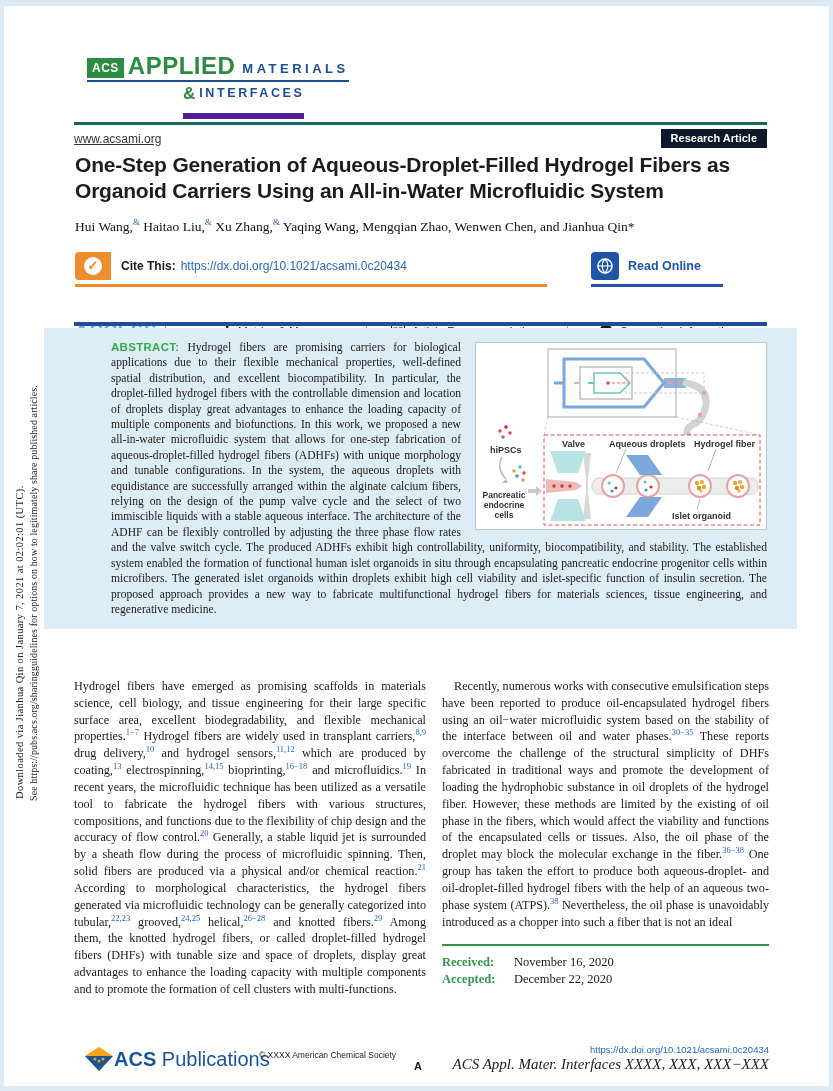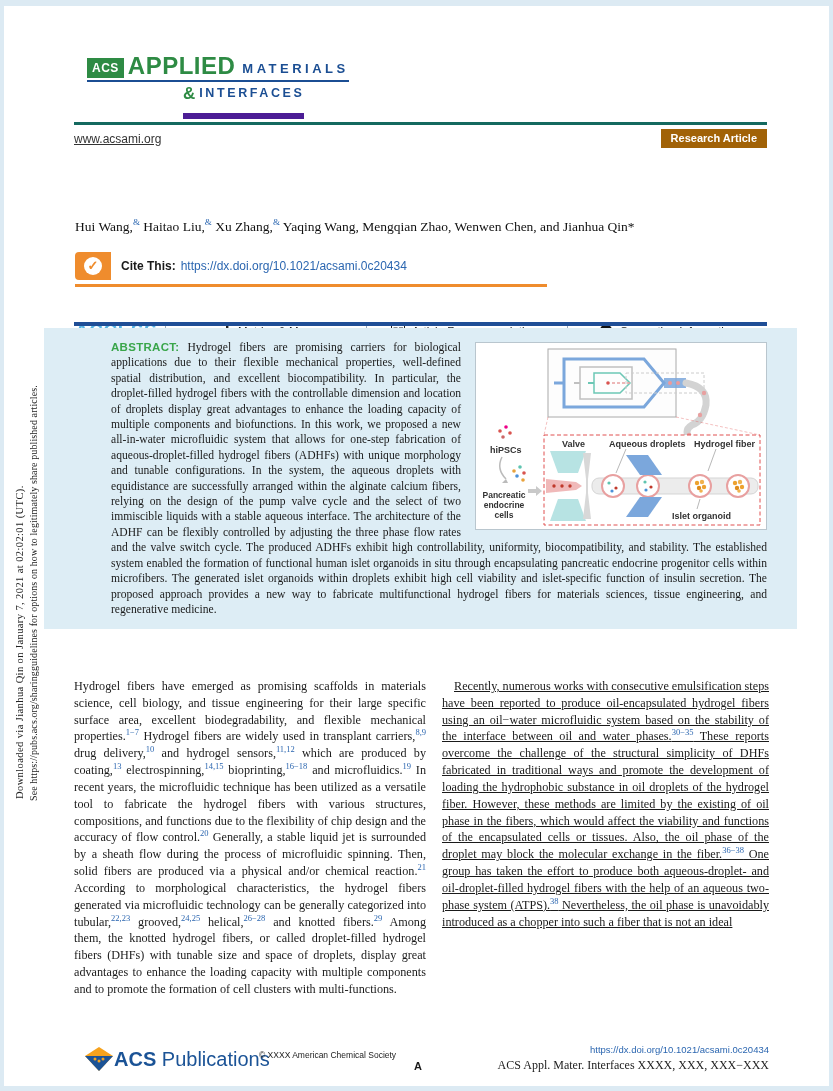--- a/index.html
+++ b/index.html
@@ -19,21 +19,21 @@
   .mast-applied { color:#2e8b44; font:bold 24px "Liberation Sans", sans-serif; letter-spacing:0.5px; line-height:1; }
   .mast-materials { color:#1b4e93; font:bold 13px "Liberation Sans", sans-serif; letter-spacing:3.5px; margin-left:7px; padding-bottom:2px; }
   .mast-row2 { margin-left:96px; margin-top:1px; display:inline-block; border-bottom:6px solid #4c1d95; padding-bottom:9px; }
   .mast-amp { color:#2e8b44; font:bold 17px "Liberation Sans", sans-serif; vertical-align:-2px; }
   .mast-interfaces { color:#1b4e93; font:bold 12.5px "Liberation Sans", sans-serif; letter-spacing:2.6px; }
 
   .rule-teal { position:absolute; left:70px; top:116px; width:693px; height:3px; background:#14695f; }
 
   .topbar { position:absolute; left:70px; top:123px; width:693px; display:flex; justify-content:space-between; align-items:center; }
   .site-link { font-family:"Liberation Sans", sans-serif; font-size:12px; color:#333; }
-  .ra-badge { background:#a16207; color:#fff; font:bold 11px "Liberation Sans", sans-serif; padding:3px 10px 4px; }
+  .ra-badge { background:#0f172a; color:#fff; font:bold 11px "Liberation Sans", sans-serif; padding:3px 10px 4px; }
 
   .title { position:absolute; left:71px; top:146px; width:694px; font:bold 21px/1.23 "Liberation Sans", sans-serif; color:#1c1c1c; letter-spacing:-0.2px; }
   .authors { position:absolute; left:71px; top:211px; width:694px; font-size:13.5px; color:#111; }
   .authors sup { color:#2b66b0; font-size:9px; }
 
   
   .citebar { position:absolute; left:71px; top:246px; width:694px; display:flex; align-items:stretch; }
   .cite-left { display:flex; align-items:center; border-bottom:3px solid #ef8c2d; width:472px; padding-bottom:4px; }
   .cite-ribbon { width:36px; height:28px; background:#ef8c2d; border-radius:4px 0 0 4px; display:flex; align-items:center; justify-content:center; }
   .cite-ribbon .circ { width:18px; height:18px; border-radius:50%; background:#fff; color:#ef8c2d; font:bold 13px "Liberation Sans", sans-serif; text-align:center; line-height:17px; }
@@ -56,41 +56,41 @@
   .abstract-band { position:absolute; left:40px; top:322px; width:753px; background:#ddedf5; padding:12px 30px 12px 43px; }
   .abs-figure { float:right; width:292px; height:188px; background:#fff; border:1px solid #b9c6ce; margin:2px 0 8px 14px; }
   .abs-p { font-size:11.6px; line-height:1.33; text-align:justify;margin-left:24px; }
   .abs-label { font:bold 11.5px "Liberation Sans", sans-serif; color:#3aa64b; letter-spacing:0.3px; }
   .kw-p { clear:left; font-size:11.8px; line-height:1.35; margin-top:9px; text-align:justify; }
   .kw-text { font-style:italic; }
 
   
   .cols { position:absolute; left:70px; top:672px; width:695px; display:flex; gap:16px; }
   .col-l { width:352px; }
-  .col-r { width:327px;text-decoration:underline; }
+  .col-r { width:327px; }
   .sec-head { font:bold 13.5px "Liberation Sans", sans-serif; color:#2f9548; margin-bottom:9px; }
   .sec-head .sq { font-size:12px; margin-right:8px; }
   .body-p { font-size:12.2px; line-height:1.38; text-align:justify; }
   .body-p sup, .abs-p sup { color:#2b66b0; font-size:8.5px; line-height:0; }
   .indent { text-indent:12px; }
 
   .dates { margin-top:14px; border-top:2px solid #2f9548; padding-top:9px; width:327px; }
   .dates .row { display:flex; font-size:12.5px; margin-bottom:2px; }
   .dates .lab { color:#2f9548; font-weight:bold; width:72px; }
 
   
   .footer { position:absolute; left:70px; top:1038px; width:695px; height:40px; font-family:"Liberation Sans", sans-serif; }
   .acs-pub { position:absolute; left:10px; top:2px; display:flex; align-items:center; gap:0; }
   .acs-pub-text { font:bold 20px "Liberation Sans", sans-serif; color:#1b5396; }
   .acs-pub-text .pub { font-weight:normal; }
   .copyright { position:absolute; left:185px; top:6px; font-size:8.5px; font-weight:normal; color:#222; }
   .pageletter { position:absolute; left:340px; top:16px; font:bold 11px "Liberation Sans", sans-serif; }
   .foot-right { position:absolute; right:0; top:0; text-align:right; }
   .foot-doi { font-size:9.5px; color:#2b66b0; text-decoration:none; display:block; }
-  .foot-cit { font-size:12px; font-family:"Liberation Serif", serif; color:#222; }
+  .foot-cit { font-size:15px; font-style:italic; font-family:"Liberation Serif", serif; color:#222; }
 
   svg text { font-family:"Liberation Sans", sans-serif; }
 </style>
 </head>
 <body>
 
 <div class="page">
 
   <span class="side-note" id="side1">Downloaded via Jianhua Qin on January 7, 2021 at 02:02:01 (UTC).</span>
   <span class="side-note" id="side2">See https://pubs.acs.org/sharingguidelines for options on how to legitimately share published articles.</span>
@@ -107,30 +107,40 @@
     </div>
   </div>
 
   <div class="rule-teal"></div>
 
   <div class="topbar">
     <a class="site-link" href="#">www.acsami.org</a>
     <span class="ra-badge">Research Article</span>
   </div>
 
+  <h1 class="title">One-Step Generation of Aqueous-Droplet-Filled Hydrogel Fibers as Organoid Carriers Using an All-in-Water Microfluidic System</h1>
 
   <div class="authors">Hui Wang,<sup>&amp;</sup> Haitao Liu,<sup>&amp;</sup> Xu Zhang,<sup>&amp;</sup> Yaqing Wang, Mengqian Zhao, Wenwen Chen, and Jianhua Qin*</div>
 
   <div class="citebar">
     <div class="cite-left">
       <span class="cite-ribbon">
           <span class="circ">✓</span>
         </span>
       <span class="cite-text">Cite This:</span>
       <a class="cite-link" href="#">https://dx.doi.org/10.1021/acsami.0c20434</a>
+    </div>
+    <div class="read-online">
+      <span class="ro-icon">
+        <svg width="18" height="18" viewBox="0 0 18 18">
+            <circle cx="9" cy="9" r="7" fill="none" stroke="#fff" stroke-width="1.6"></circle>
+            <path d="M9 2 a10 10 0 0 0 0 14 M9 2 a10 10 0 0 1 0 14 M2.5 9 h13" fill="none" stroke="#fff" stroke-width="1.2"></path>
+          </svg>
+      </span>
+      <span class="ro-label">Read Online</span>
     </div>
   </div>
 
   <div class="accessrow">
     <span class="access-word">ACCESS</span>
     <span class="vsep"></span>
     <span class="spread">
       <span class="access-item">
         <svg width="14" height="13" viewBox="0 0 14 13">
             <rect x="1" y="7" width="2.4" height="5" fill="#222"></rect>
@@ -253,20 +263,30 @@
     </div>
     <p class="abs-p"><span class="abs-label">ABSTRACT:</span><span> Hydrogel fibers are promising carriers for biological applications due to their flexible mechanical properties, well-defined spatial distribution, and excellent biocompatibility. In particular, the droplet-filled hydrogel fibers with the controllable dimension and location of droplets display great advantages to enhance the loading capacity of multiple components and biofunctions. In this work, we proposed a new all-in-water microfluidic system that allows for one-step fabrication of aqueous-droplet-filled hydrogel fibers (ADHFs) with unique morphology and tunable configurations. In the system, the aqueous droplets with equidistance are successfully arranged within the alginate calcium fibers, relying on the design of the pump valve cycle and the select of two immiscible liquids with a stable aqueous interface. The architecture of the ADHF can be flexibly controlled by adjusting the three phase flow rates and the valve switch cycle. The produced ADHFs exhibit high controllability, uniformity, biocompatibility, and stability. The established system enabled the formation of functional human islet organoids in situ through encapsulating pancreatic endocrine progenitor cells within microfibers. The generated islet organoids within droplets exhibit high cell viability and islet-specific function of insulin secretion. The proposed approach provides a new way to fabricate multifunctional hydrogel fibers for materials sciences, tissue engineering, and regenerative medicine.</span></p>
   </div>
 
   <div class="cols">
     <div class="col-l">
       <p class="body-p">Hydrogel fibers have emerged as promising scaffolds in materials science, cell biology, and tissue engineering for their large specific surface area, excellent biodegradability, and flexible mechanical properties.<sup>1−7</sup> Hydrogel fibers are widely used in transplant carriers,<sup>8,9</sup> drug delivery,<sup>10</sup> and hydrogel sensors,<sup>11,12</sup> which are produced by coating,<sup>13</sup> electrospinning,<sup>14,15</sup> bioprinting,<sup>16−18</sup> and microfluidics.<sup>19</sup> In recent years, the microfluidic technique has been utilized as a versatile tool to fabricate the hydrogel fibers with various structures, compositions, and functions due to the flexibility of chip design and the accuracy of flow control.<sup>20</sup> Generally, a stable liquid jet is surrounded by a sheath flow during the process of microfluidic spinning. Then, solid fibers are produced via a physical and/or chemical reaction.<sup>21</sup> According to morphological characteristics, the hydrogel fibers generated via microfluidic technology can be generally categorized into tubular,<sup>22,23</sup> grooved,<sup>24,25</sup> helical,<sup>26−28</sup> and knotted fibers.<sup>29</sup> Among them, the knotted hydrogel fibers, or called droplet-filled hydrogel fibers (DHFs) with tunable size and space of droplets, display great advantages to enhance the loading capacity with multiple components and to promote the formation of cell clusters with multi-functions.</p>
     </div>
     <div class="col-r">
       <p class="body-p indent">Recently, numerous works with consecutive emulsification steps have been reported to produce oil-encapsulated hydrogel fibers using an oil−water microfluidic system based on the stability of the interface between oil and water phases.<sup>30−35</sup> These reports overcome the challenge of the structural simplicity of DHFs fabricated in traditional ways and promote the development of loading the hydrophobic substance in oil droplets of the hydrogel fiber. However, these methods are limited by the existing of oil phase in the fibers, which would affect the viability and functions of the encapsulated cells or tissues. Also, the oil phase of the droplet may block the molecular exchange in the fiber.<sup>36−38</sup> One group has taken the effort to produce both aqueous-droplet- and oil-droplet-filled hydrogel fibers with the help of an aqueous two-phase system (ATPS).<sup>38</sup> Nevertheless, the oil phase is unavoidably introduced as a chopper into such a fiber that is not an ideal</p>
+      <div class="dates">
+        <div class="row">
+            <span class="lab">Received:</span>
+            <span>November 16, 2020</span>
+          </div>
+        <div class="row">
+            <span class="lab">Accepted:</span>
+            <span>December 22, 2020</span>
+          </div>
+      </div>
     </div>
   </div>
 
   <div class="footer">
     <div class="acs-pub">
       <svg width="30" height="26" viewBox="0 0 30 26">
         <path d="M15 1 L29 10 L15 25 L1 10 Z" fill="#f6a21d"></path>
         <path d="M1 10 L29 10 L15 25 Z" fill="#1b5396"></path>
         <circle cx="11" cy="13" r="1.5" fill="#f6a21d"></circle>
           <circle cx="15" cy="15" r="1.5" fill="#f6a21d"></circle>

